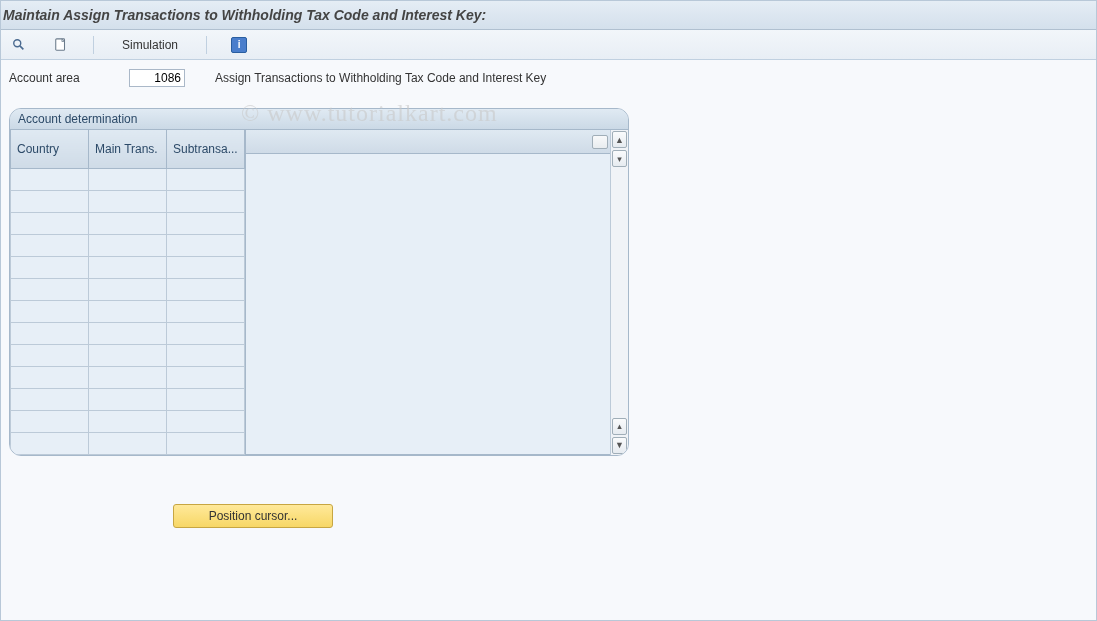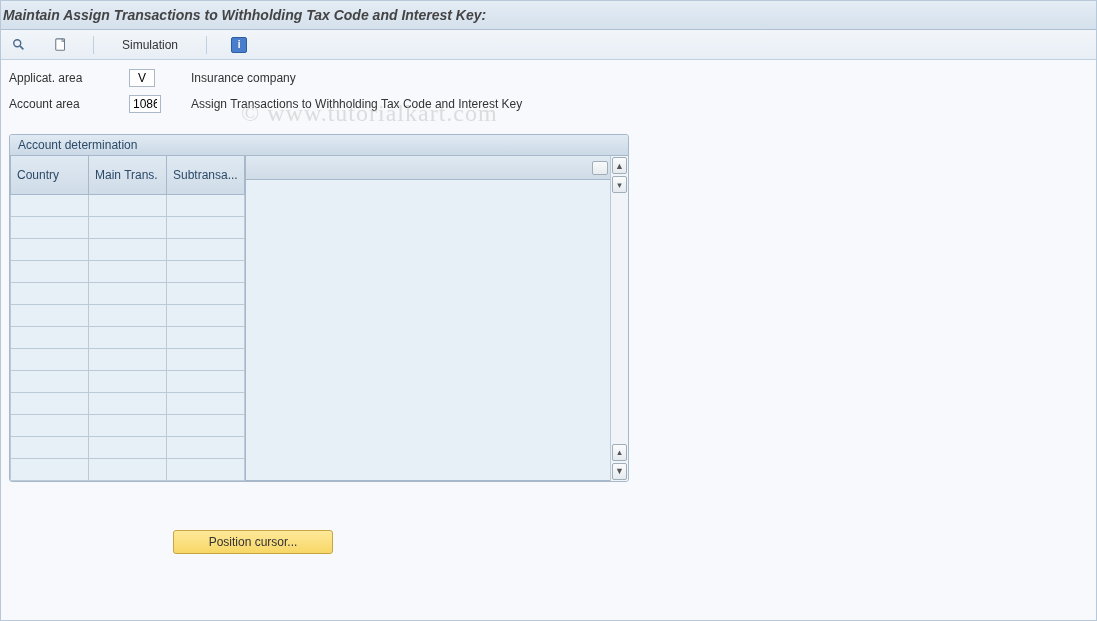--- a/index.html
+++ b/index.html
@@ -68,28 +68,28 @@
     .ro-input {
       height: 18px;
       border: 1px solid #aab8c8;
       background: #fff;
       padding: 1px 3px;
       font-family: inherit;
       font-size: 12px;
       text-align: left;
     }
     .ro-input.narrow1 { width: 26px; text-align: center; }
-    .ro-input.narrow2 { width: 32px; text-align: right; }
+    .ro-input.narrow2 { width: 56px; text-align: right; }
     .ro-text { margin-left: 30px; color: #333; }
     
     .section {
       margin-top: 18px;
       width: 620px;
       border: 1px solid #a6b8ca;
-      border-radius: 3px;
+      border-radius: 12px;
       overflow: hidden;
       background: #e7eff7;
     }
     .section-header {
       background: linear-gradient(to bottom, #e0eaf3 0%, #cbd9e6 100%);
       border-bottom: 1px solid #a6b8ca;
       padding: 3px 8px;
       color: #2c4a68;
       font-size: 12px;
     }
@@ -205,27 +205,20 @@
   <span class="sep"></span>
   <span class="tb-btn" title="Information">
     <span class="info-icon">i</span>
   </span>
 </div>
 
 <div class="content">
   <div class="watermark">© www.tutorialkart.com</div>
 
   <div class="form-row">
-    <span class="form-label">Applicat. area</span>
-    <span class="form-input-wrap">
-      <input class="ro-input narrow1" readonly="" value="V" style="">
-      <span class="ro-text">Insurance company</span>
-    </span>
-  </div>
-  <div class="form-row">
     <span class="form-label">Account area</span>
     <span class="form-input-wrap">
       <input class="ro-input narrow2" readonly="" value="1086" style="">
       <span class="ro-text" style="margin-left:24px">Assign Transactions to Withholding Tax Code and Interest Key</span>
     </span>
   </div>
 
   <div class="section">
     <div class="section-header">Account determination</div>
     <div class="grid-wrap">

